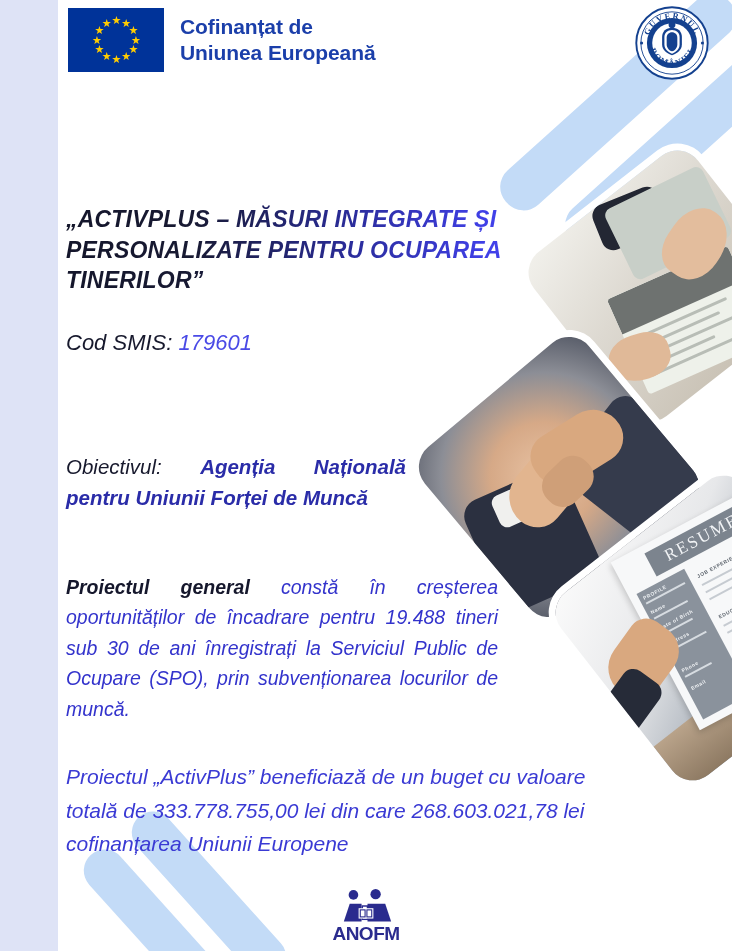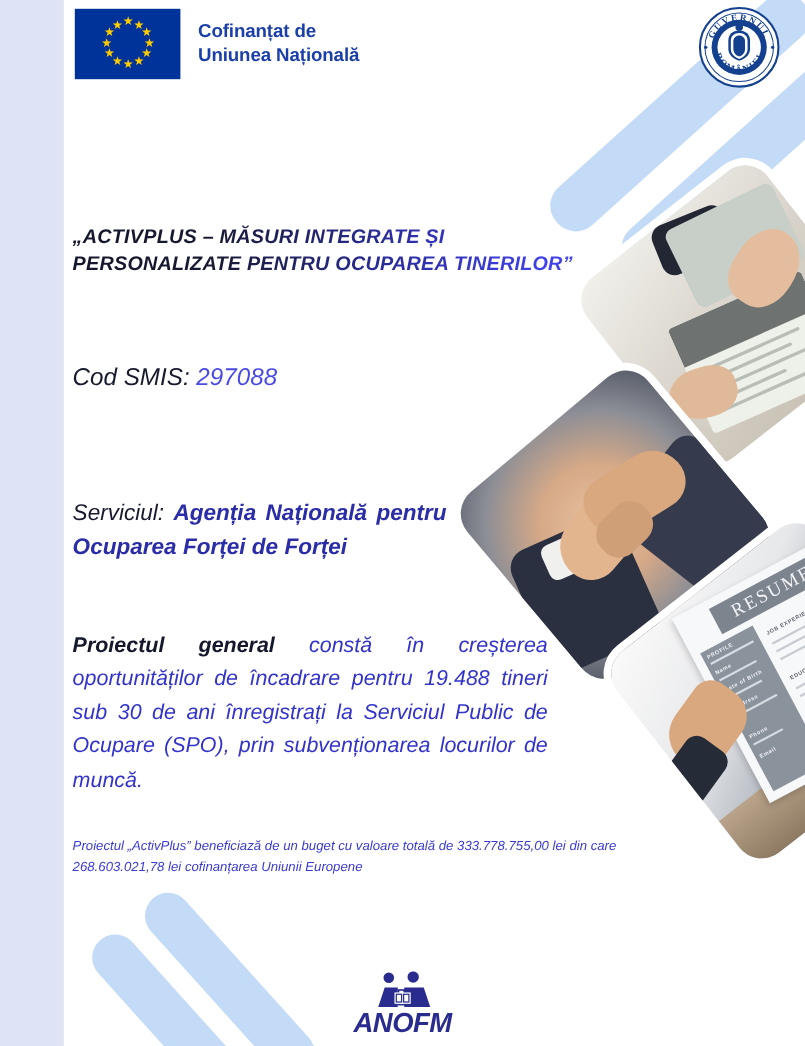--- a/index.html
+++ b/index.html
@@ -112,21 +112,21 @@
   .eu-star {
     position: absolute;
     width: 9px; height: 9px;
     color: #ffcc00;
     font-size: 11px;
     line-height: 9px;
     text-align: center;
   }
   .eu-text {
     color: #1b3faa;
-    font-size: 17px;
+    font-size: 21px;
     font-weight: bold;
     line-height: 1.22;
     letter-spacing: -0.1px;
     white-space: nowrap;
   }
 
   .ro-seal {
     position: absolute;
     right: 22px; top: 5px;
     width: 76px; height: 76px;
@@ -346,21 +346,21 @@
     position: absolute;
     left: 66px; top: 0;
     width: 560px; height: 951px;
     z-index: 5;
   }
 
   .title {
     position: absolute;
     left: 0; top: 204px;
     width: 490px;
-    font-size: 18px;
+    font-size: 23px;
     font-weight: bold;
     font-style: italic;
     line-height: 1.33;
     letter-spacing: 0.2px;
     background: linear-gradient(90deg, #14162b 0%, #181a33 26%, #2a2c9a 58%, #4040e8 86%, #4b46f0 100%);
     -webkit-background-clip: text;
     background-clip: text;
     color: transparent;
     -webkit-text-fill-color: transparent;
   }
@@ -402,46 +402,45 @@
   }
   .objective .lead {
     font-weight: bold;
     color: #15172c;
   }
 
   .budget {
     position: absolute;
     left: 0; top: 760px;
     width: 545px;
-    font-size: 12px;
+    font-size: 21px;
     font-style: italic;
     line-height: 1.6;
     color: #3a3ad4;
   }
 
   
   .anofm {
     position: absolute;
     left: 0; right: 0;
     bottom: 8px;
     z-index: 7;
     display: flex;
     flex-direction: column;
     align-items: center;
     justify-content: flex-end;
   }
   .anofm-mark { width: 74px; height: 34px; display: block; }
   .anofm-word {
     color: #2a2b8e;
-    font-size: 25px;
+    font-size: 19px;
     font-weight: bold;
     letter-spacing: -0.5px;
     line-height: 1;
     margin-top: 1px;
-    font-style: italic;
   }
 </style>
 </head>
 <body>
 
 <div id="poster">
 
   <div class="left-band"></div>
 
   <div class="deco-layer">
@@ -531,21 +530,21 @@
           <span class="eu-star" style="left: 53.25px; top: 44.3875px; color: rgb(255, 204, 0);">★</span>
           <span class="eu-star" style="left: 43.5px; top: 47px; color: rgb(255, 204, 0);">★</span>
           <span class="eu-star" style="left: 33.75px; top: 44.3875px; color: rgb(255, 204, 0);">★</span>
           <span class="eu-star" style="left: 26.6125px; top: 37.25px; color: rgb(255, 204, 0);">★</span>
           <span class="eu-star" style="left: 24px; top: 27.5px; color: rgb(255, 204, 0);">★</span>
           <span class="eu-star" style="left: 26.6125px; top: 17.75px; color: rgb(255, 204, 0);">★</span>
           <span class="eu-star" style="left: 33.75px; top: 10.6125px; color: rgb(255, 204, 0);">★</span>
         </div>
       <div class="eu-text">
         <div>Cofinanțat de</div>
-        <div>Uniunea Națională</div>
+        <div>Uniunea Europeană</div>
       </div>
     </div>
 
     <div class="ro-seal">
       <svg viewBox="0 0 100 100" width="76" height="76" aria-hidden="true">
         <circle cx="50" cy="50" r="48" fill="#ffffff"></circle>
         <circle cx="50" cy="50" r="47" fill="none" stroke="#14418f" stroke-width="2.5"></circle>
         <circle cx="50" cy="50" r="41" fill="none" stroke="#14418f" stroke-width="1.2"></circle>
         <circle cx="50" cy="50" r="33" fill="#14418f"></circle>
         <circle cx="50" cy="50" r="26" fill="#ffffff"></circle>
@@ -566,26 +565,26 @@
       </svg>
     </div>
   </div>
 
   <div class="content">
 
     <div class="title">„ACTIVPLUS – MĂSURI INTEGRATE ȘI PERSONALIZATE PENTRU OCUPAREA TINERILOR”</div>
 
     <div class="smis">
       <span>Cod SMIS:</span>
-      <span class="code">297088</span>
+      <span class="code">179601</span>
     </div>
 
     <div class="beneficiar">
-      <span>Serviciul:</span>
-      <span class="org">Agenția Națională pentru Ocuparea Forței de Forței</span>
+      <span>Obiectivul:</span>
+      <span class="org">Agenția Națională pentru Uniunii Forței de Muncă</span>
     </div>
 
     <div class="objective">
       <span class="lead">Proiectul general</span><span> constă în creșterea oportunităților de încadrare pentru 19.488 tineri sub 30 de ani înregistrați la Serviciul Public de Ocupare (SPO), prin subvenționarea locurilor de muncă.</span>
     </div>
 
     <div class="budget">Proiectul „ActivPlus” beneficiază de un buget cu valoare totală de 333.778.755,00 lei din care 268.603.021,78 lei cofinanțarea Uniunii Europene</div>
   </div>
 
   <div class="anofm">

